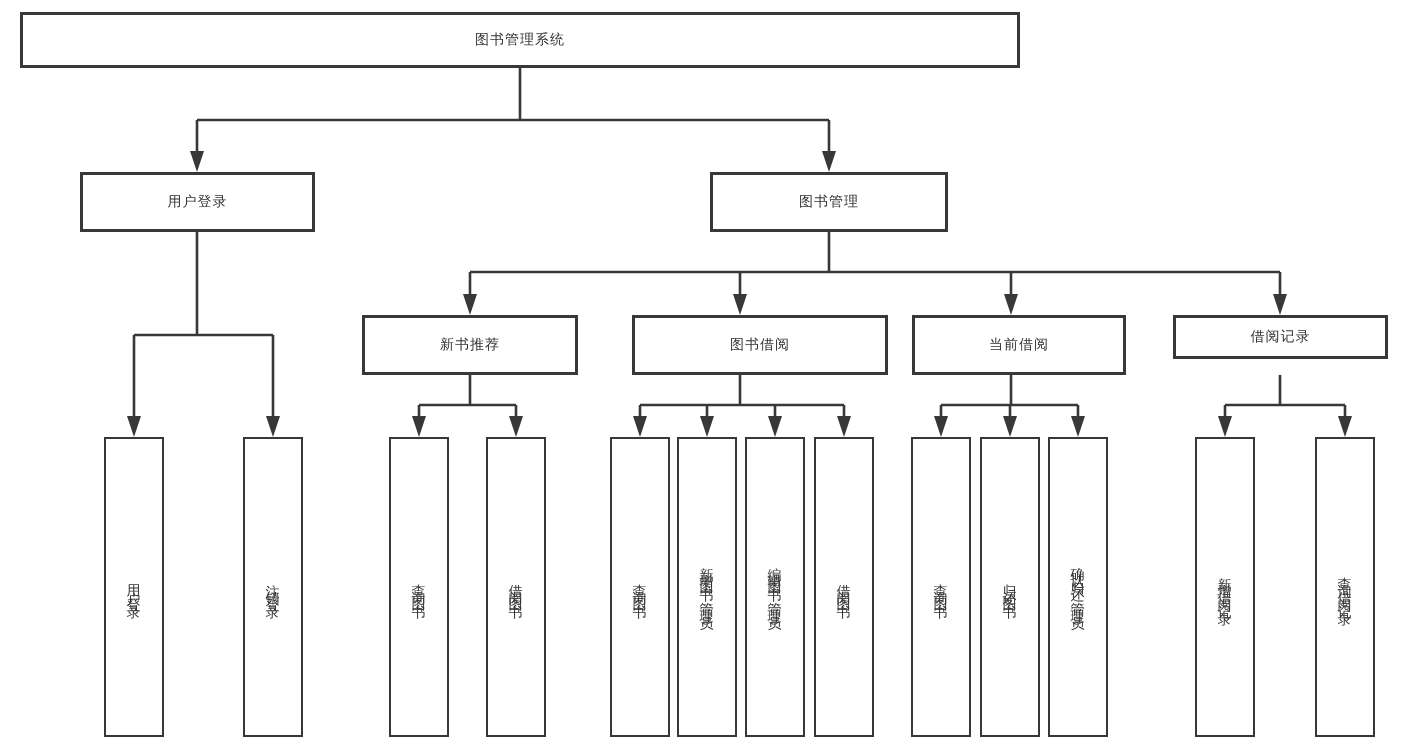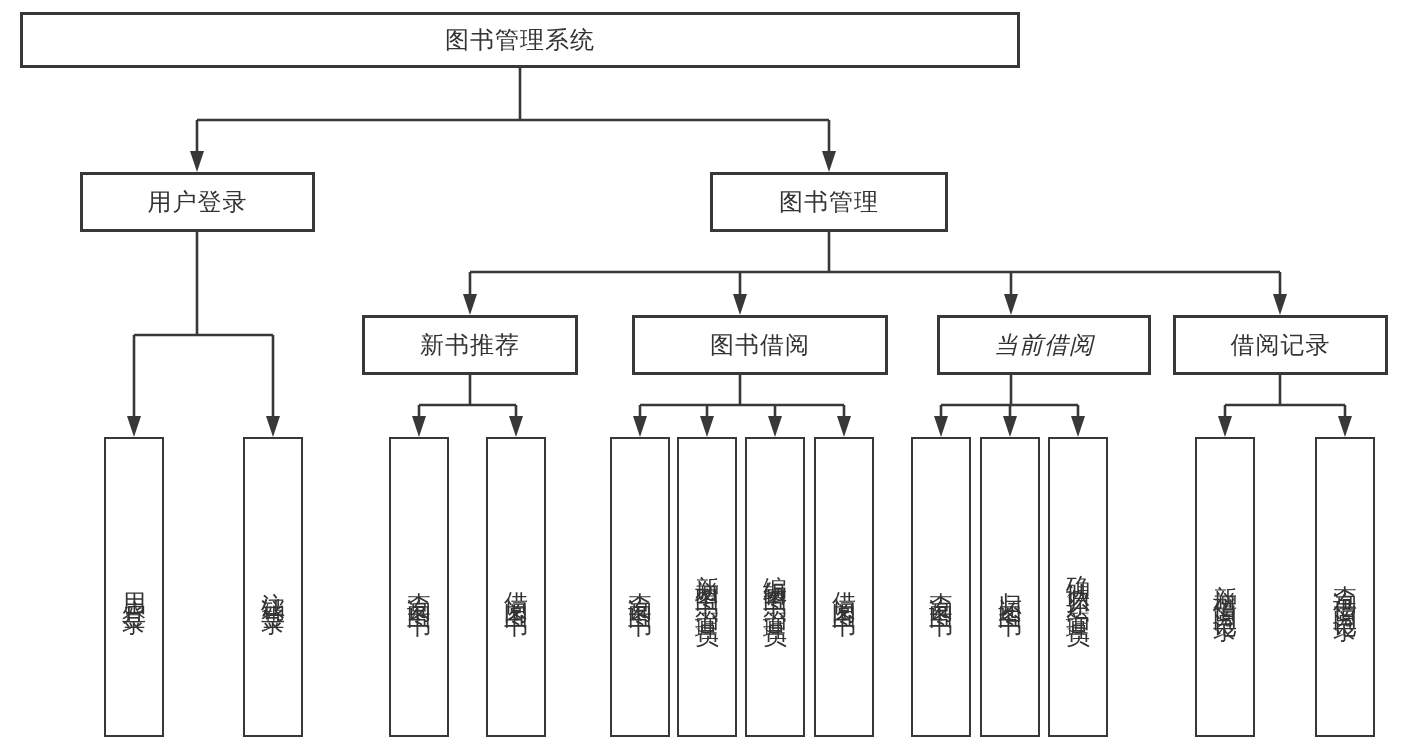--- a/index.html
+++ b/index.html
@@ -33,21 +33,21 @@
   }
   .box {
     position: absolute;
     box-sizing: border-box;
     background: #ffffff;
     border: 3px solid #383838;
     color: #333333;
     display: flex;
     align-items: center;
     justify-content: center;
-    font-size: 24px;
+    font-size: 14px;
     letter-spacing: 1px;
     white-space: nowrap;
   }
   .box.v {
     border-width: 2.5px;
     writing-mode: vertical-rl;
     letter-spacing: 7px;
     line-height: 1;
     white-space: normal;
     text-align: center;
@@ -97,22 +97,22 @@
     </g>
   </svg>
 
   <div class="box" style="left:20px; top:12px; width:1000px; height:56px;">图书管理系统</div>
 
   <div class="box" style="left:80px; top:172px; width:235px; height:60px;">用户登录</div>
   <div class="box" style="left:362px; top:315px; width:216px; height:60px;">新书推荐</div>
 
   <div class="box" style="left:710px; top:172px; width:238px; height:60px;">图书管理</div>
   <div class="box" style="left:632px; top:315px; width:256px; height:60px;">图书借阅</div>
-  <div class="box" style="left:937px; top:315px; width:214px; height:60px;font-style:italic;">当前借阅</div>
-  <div class="box" style="left:1173px; top:315px; width:215px; height:60px;">借阅记录</div>
+  <div class="box" style="left:912px; top:315px; width:214px; height:60px;">当前借阅</div>
+  <div class="box" style="left:1173px; top:315px; width:215px; height:44px;">借阅记录</div>
 
   <div class="box v" style="left:104px; top:437px; width:60px; height:300px;">用户登录</div>
   <div class="box v" style="left:243px; top:437px; width:60px; height:300px;">注销登录</div>
 
   <div class="box v" style="left:389px; top:437px; width:60px; height:300px;">查询图书</div>
   <div class="box v" style="left:486px; top:437px; width:60px; height:300px;">借阅图书</div>
 
   <div class="box v" style="left:610px; top:437px; width:60px; height:300px;">查询图书</div>
   <div class="box v" style="left:677px; top:437px; width:60px; height:300px;">新增图书（管理员）</div>
   <div class="box v" style="left:745px; top:437px; width:60px; height:300px;">编辑图书（管理员）</div>

